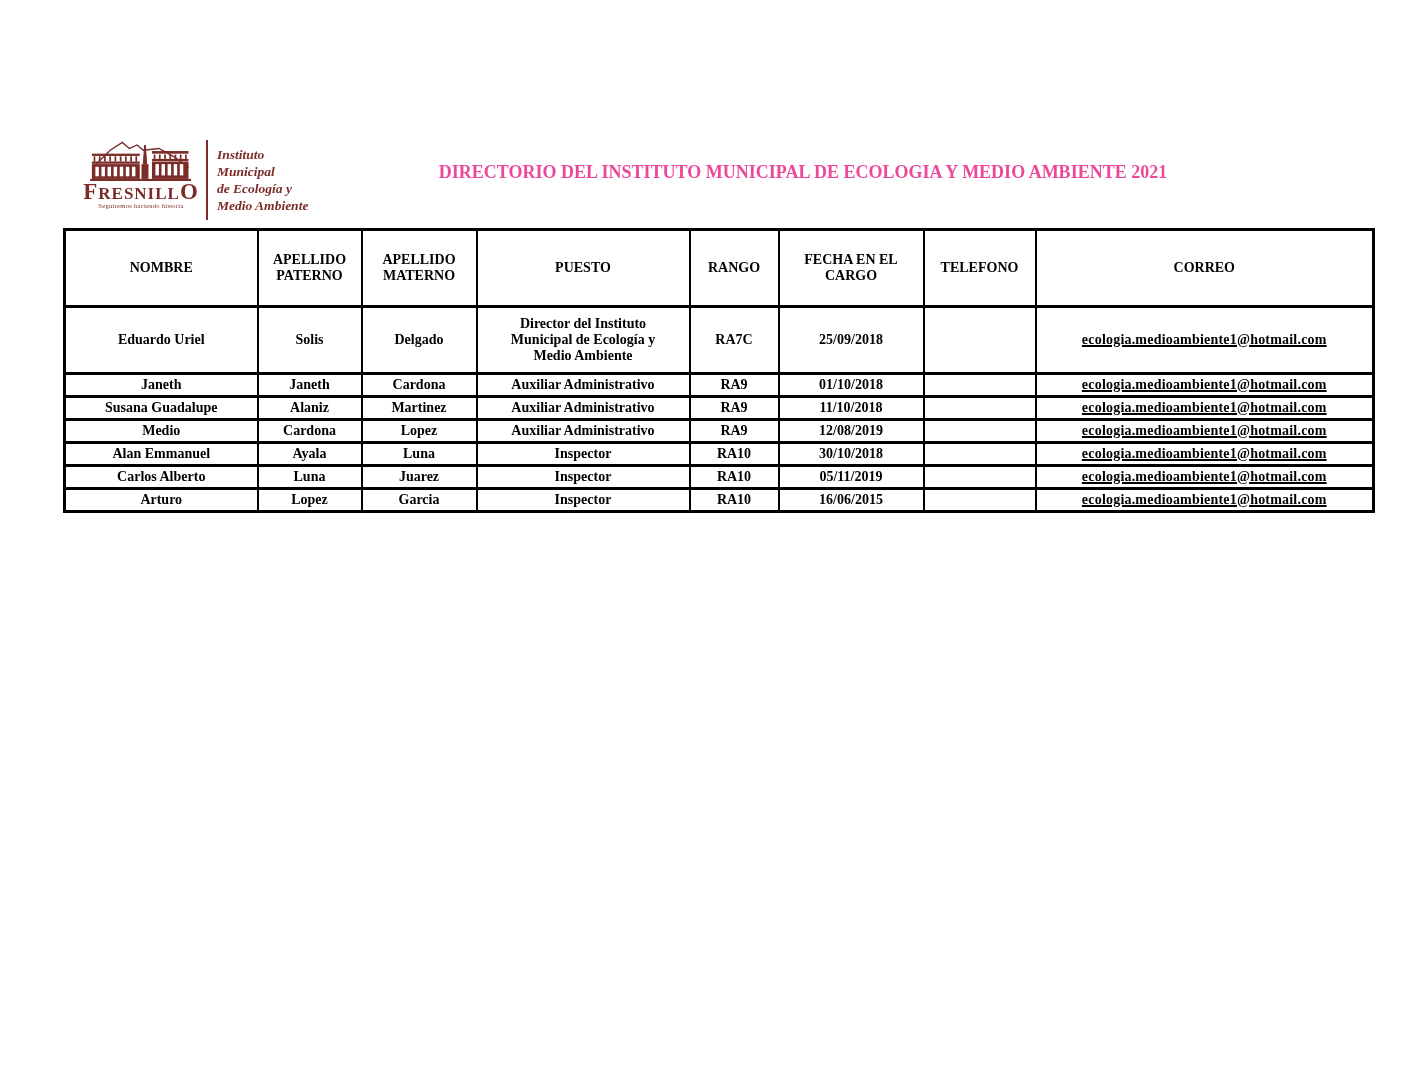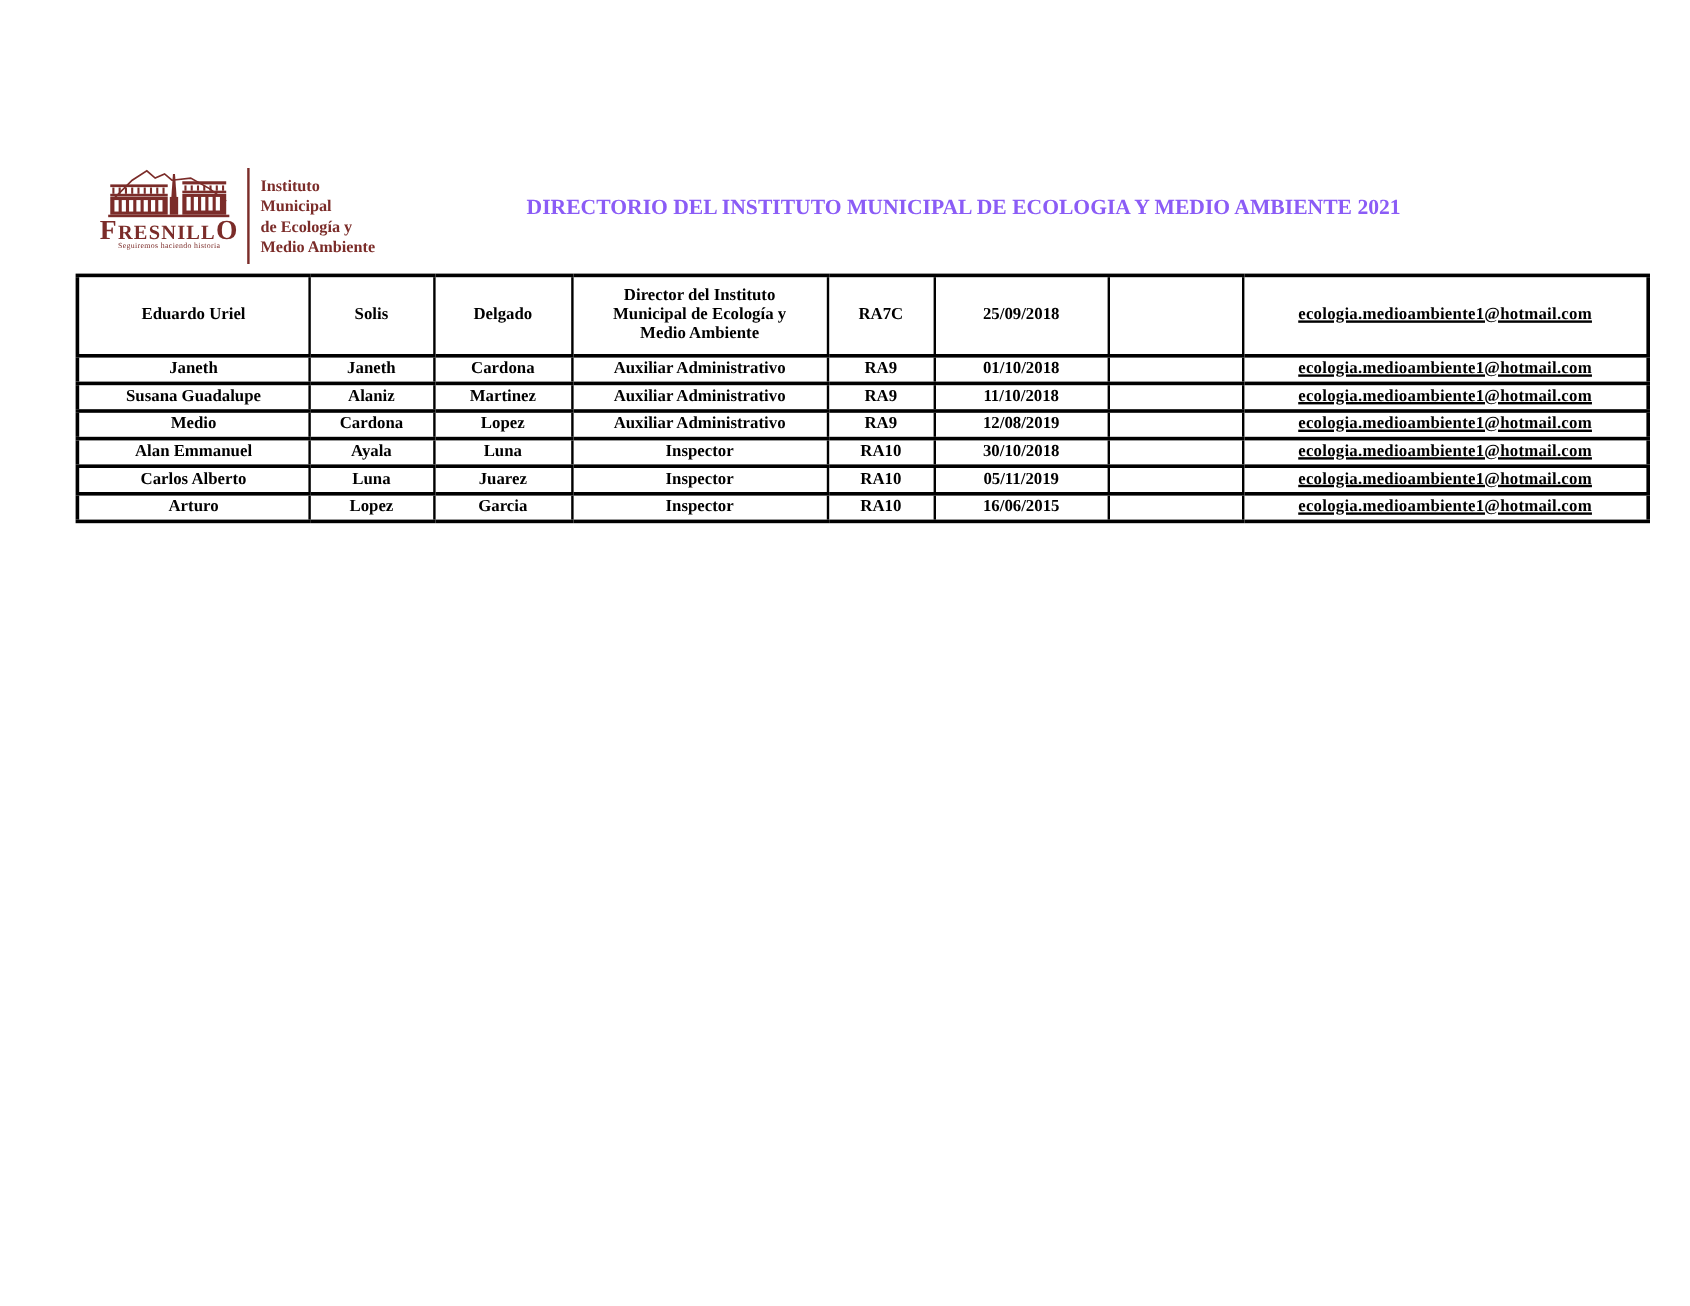--- a/index.html
+++ b/index.html
@@ -26,27 +26,27 @@
   }
   .brand-word .cap { font-size: 23px; }
   .brand-tagline {
     color: #7b2c29; font-size: 6.5px; letter-spacing: 0.3px; line-height: 8px;
     font-weight: normal; white-space: nowrap;
   }
   .logo-divider { width: 2px; background: #7b2c29; margin: 2px 9px 2px 9px; }
   .institute-name { display: flex; flex-direction: column; justify-content: center; }
   .institute-name span {
     display: block; color: #7b2c29; font-size: 13.5px; line-height: 17px;
-    font-weight: bold; white-space: nowrap;
+    font-weight: bold; white-space: nowrap; font-style: italic;
   }
 
   
   .doc-title {
     position: absolute; left: 413px; top: 162px; width: 780px;
-    text-align: center; font-size: 18px; font-weight: bold; color: #8b5cf6;
+    text-align: center; font-size: 18px; font-weight: bold; color: #ec4899;
     letter-spacing: 0px; white-space: nowrap;
   }
 
   
   .directory-table {
     position: absolute; left: 63px; top: 228px;
     border-collapse: collapse; table-layout: fixed; width: 1309px;
     background: #ffffff;
   }
   .directory-table th, .directory-table td {
@@ -138,20 +138,33 @@
     <col style="width:193px">
       <col style="width:104px">
       <col style="width:115px">
       <col style="width:213px">
     <col style="width:89px">
       <col style="width:145px">
       <col style="width:112px">
       <col style="width:338px">
   </colgroup>
   <tbody>
+  <tr class="r-head">
+    <th>NOMBRE</th>
+    <th>APELLIDO
+PATERNO</th>
+    <th>APELLIDO
+MATERNO</th>
+    <th>PUESTO</th>
+    <th>RANGO</th>
+    <th>FECHA EN EL
+CARGO</th>
+    <th>TELEFONO</th>
+    <th>CORREO</th>
+  </tr>
 
   <tr class="r-tall">
     <td class="c-nombre">Eduardo Uriel</td>
     <td>Solis</td>
     <td>Delgado</td>
     <td class="c-puesto">Director del Instituto
 Municipal de  Ecología y
 Medio Ambiente</td>
     <td class="c-rango">RA7C</td>
     <td>25/09/2018</td>

